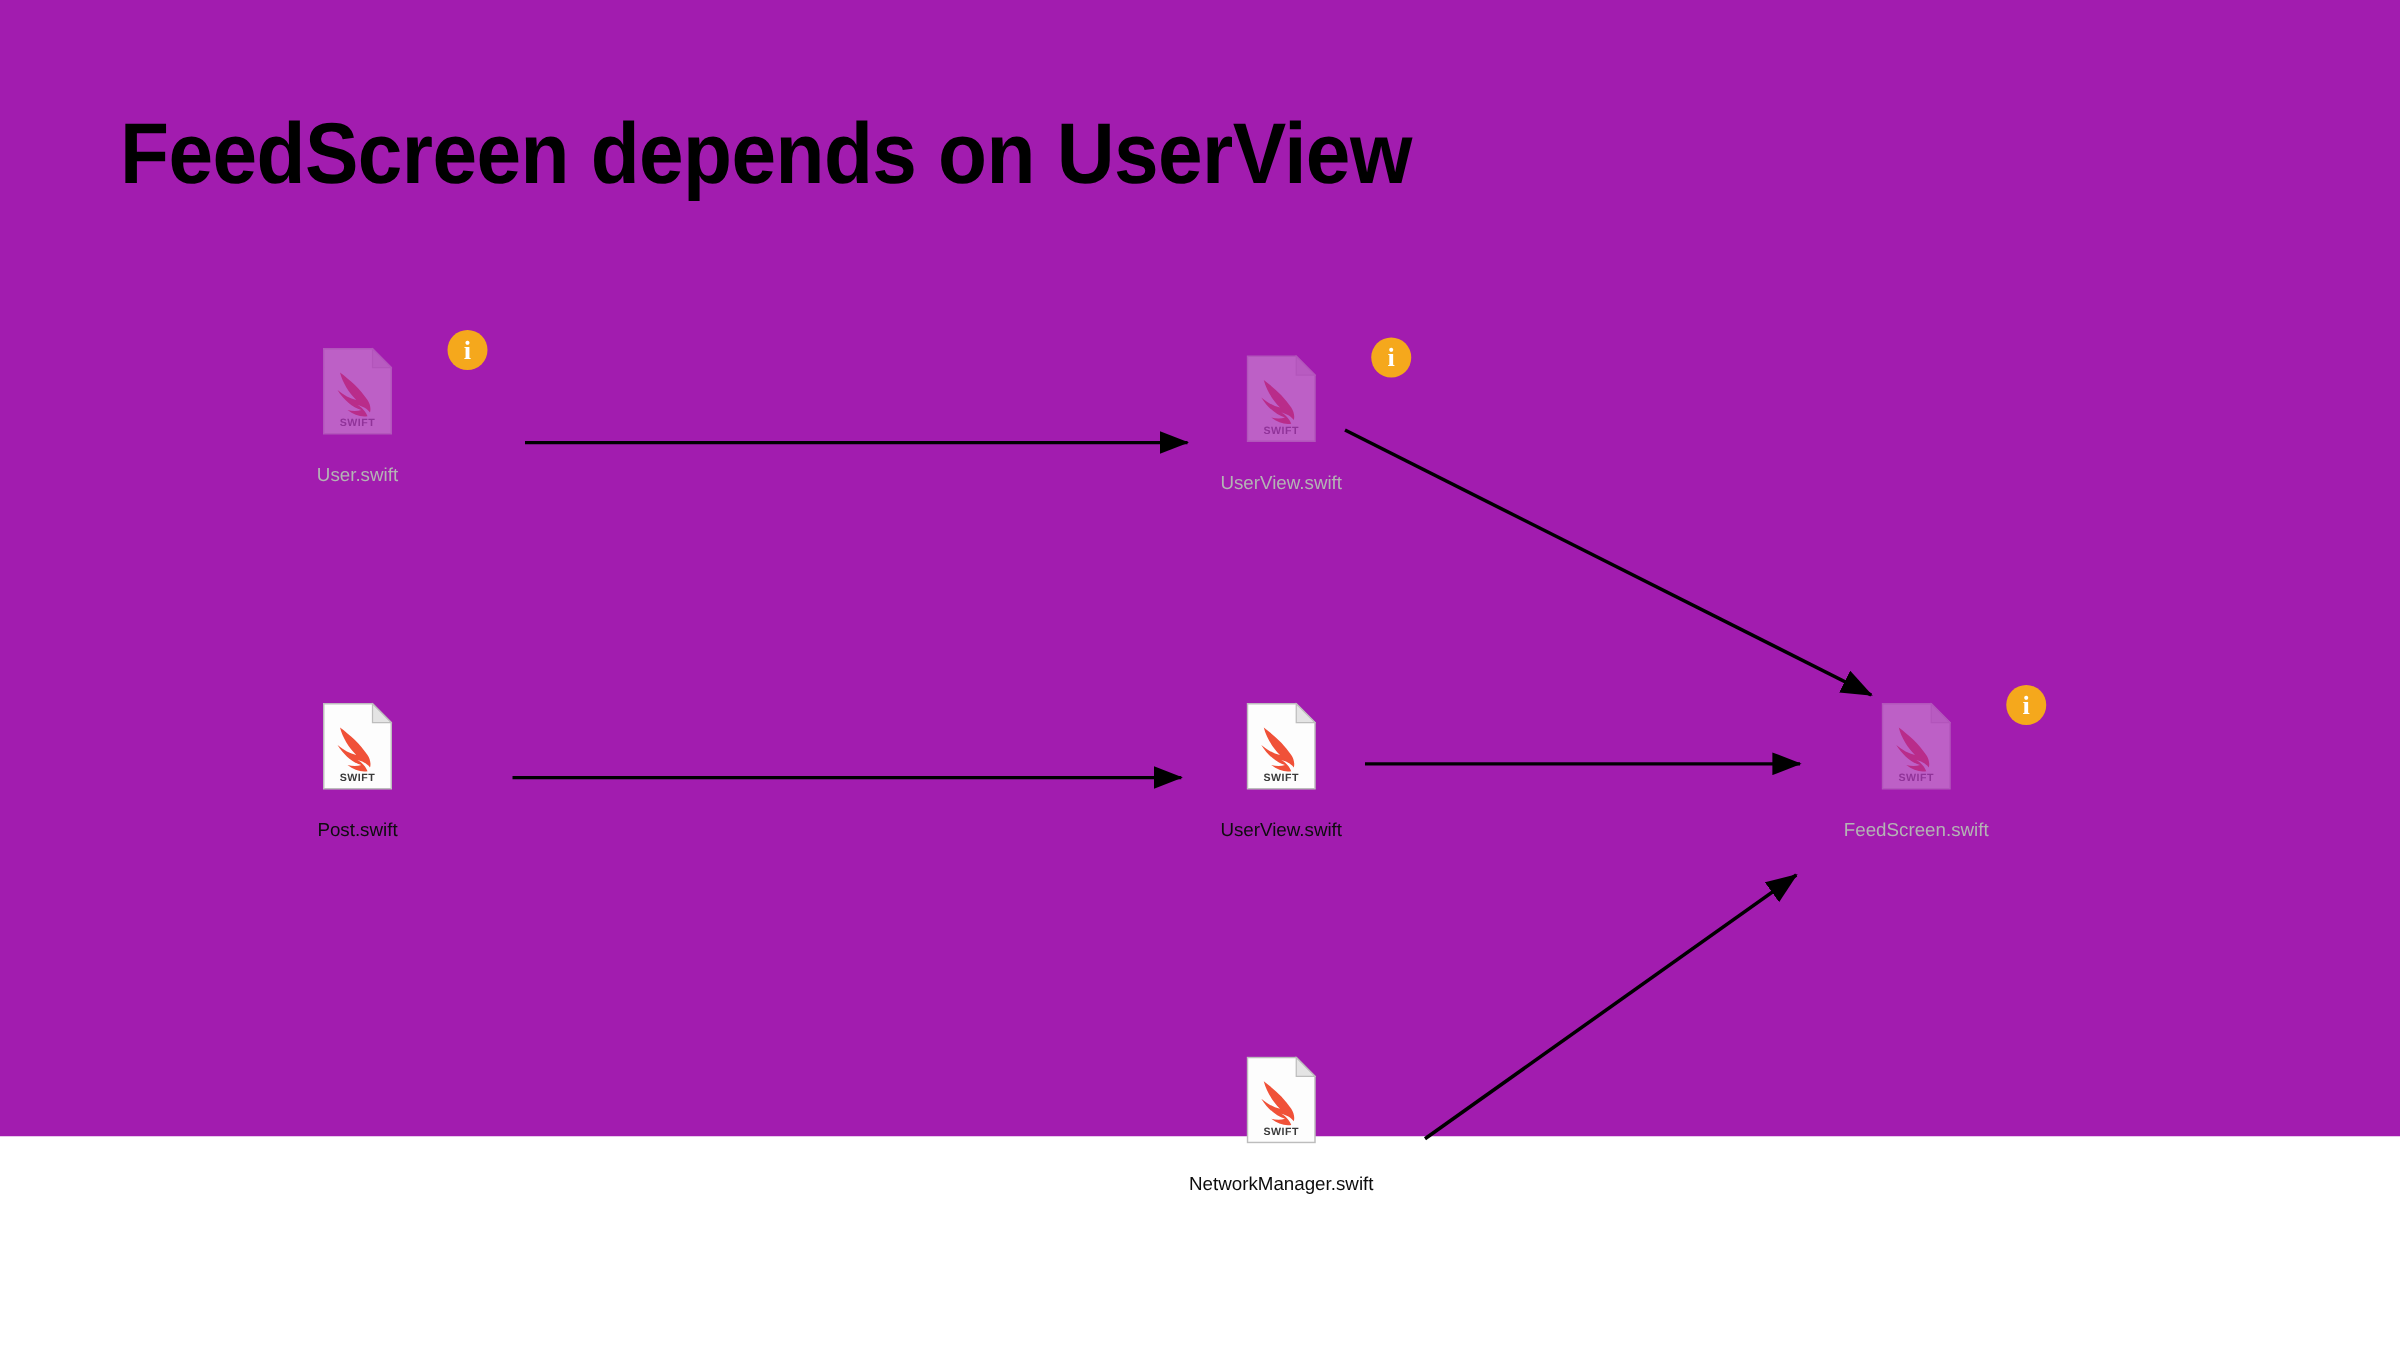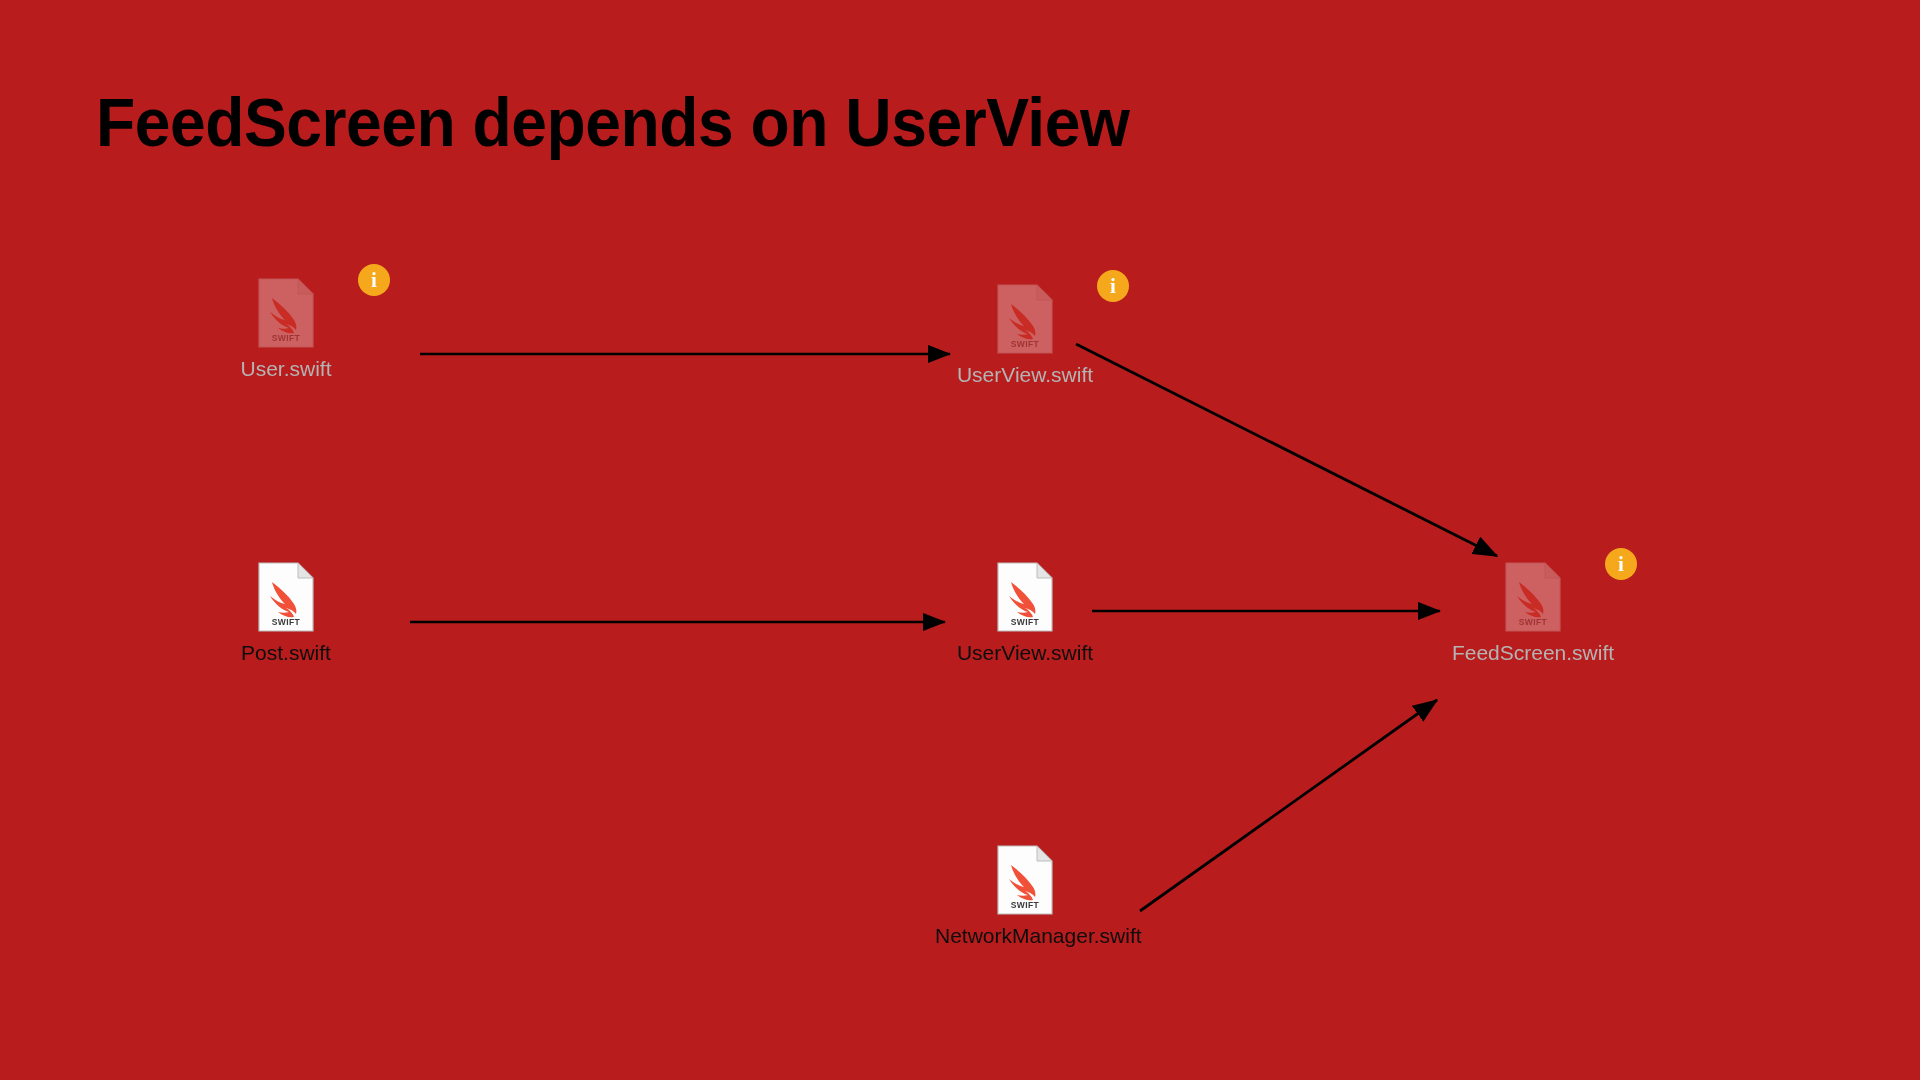--- a/index.html
+++ b/index.html
@@ -2,21 +2,21 @@
 <html><head>
 <meta charset="utf-8">
 <style>
   * { margin:0; padding:0; box-sizing:border-box; }
   html, body {
     width:1920px; height:1080px;
     background:#ffffff;
     font-family:"Liberation Sans", sans-serif;
     overflow:hidden;
   }
-  #stage { position:relative; width:1920px; height:1080px; background:#b91c1c; }
+  #stage { position:relative; width:1920px; height:909px; background:#a21caf; }
 
   #title {
     position:absolute;
     left:96px; top:88px;
     font-size:69px;
     font-weight:700;
     color:#000000;
     letter-spacing:-0.5px;
     white-space:nowrap;
     transform:scaleX(0.93);
@@ -27,22 +27,22 @@
   #edges { position:absolute; left:0; top:0; width:1920px; height:1080px; }
 
   .node { position:absolute; width:180px; text-align:center; }
   .node .iconwrap {
     position:relative;
     width:56px; height:70px;
     margin:0 auto;
   }
   .node.dim .iconwrap { opacity:0.30; }
   .node .label {
-    margin-top:8px;
-    font-size:21px;
+    margin-top:24px;
+    font-size:15px;
     line-height:1.2;
     color:#0d0d0d;
     white-space:nowrap;
   }
   .node.dim .label { color:#b4b4b4; }
 
   .badge {
     position:absolute;
     top:-14px; right:-14px;
     width:32px; height:32px;

